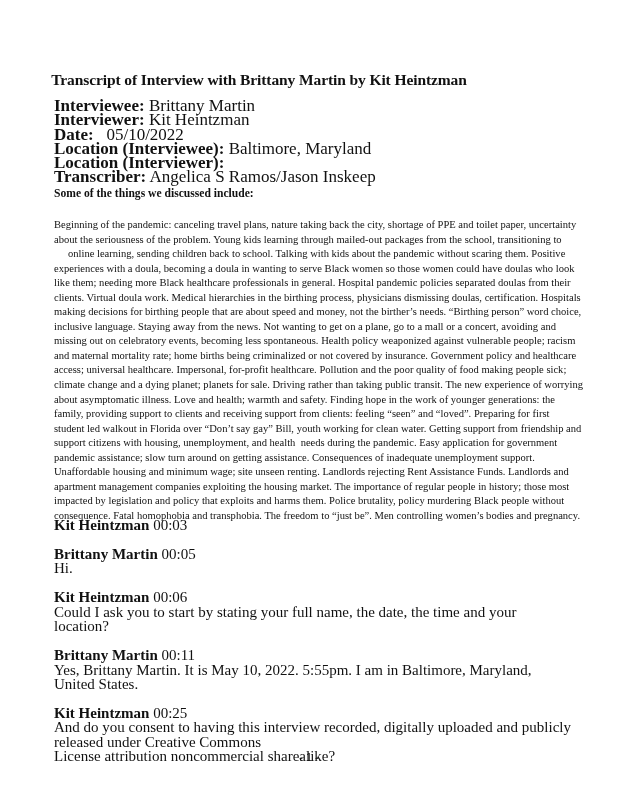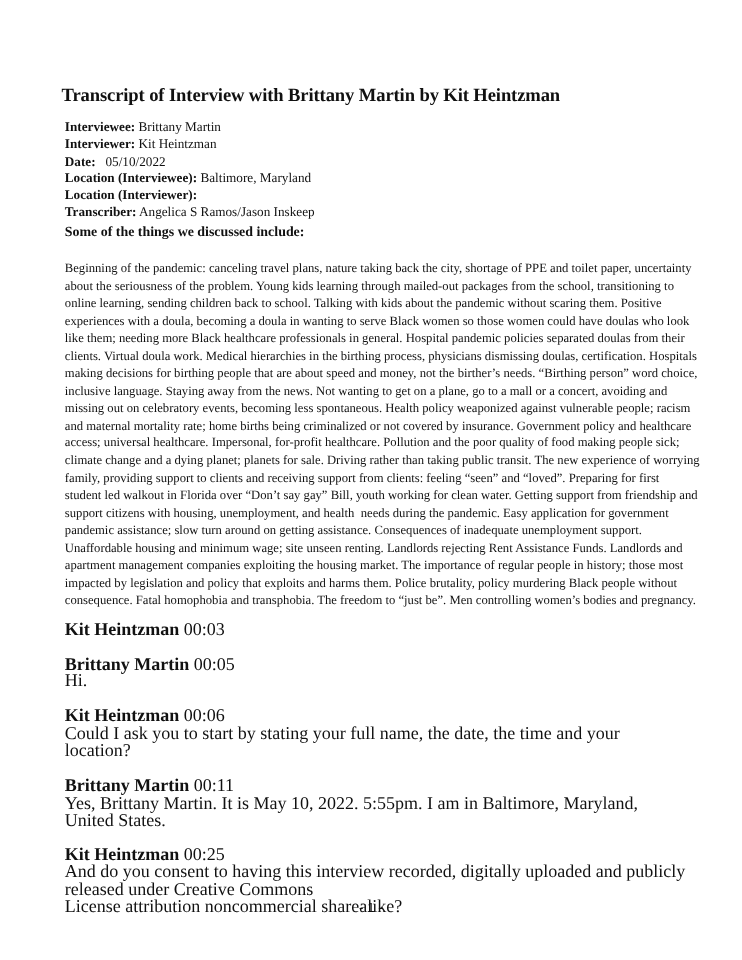--- a/index.html
+++ b/index.html
@@ -1,20 +1,20 @@
 <!DOCTYPE html>
 <html><head>
 <meta charset="utf-8">
 <style>
   html, body { margin: 0; padding: 0; background: #ffffff; }
   body { width: 618px; height: 800px; position: relative; overflow: hidden;
          font-family: "Liberation Serif", "DejaVu Serif", serif; color: #111; }
   .title { position: absolute; top: 71px; left: 0; width: 518px; text-align: center;
            font-weight: bold; font-size: 15.5px; letter-spacing: -0.1px; }
-  .meta { position: absolute; top: 99px; left: 54px; font-size: 11px; line-height: 14.3px; }
+  .meta { position: absolute; top: 99px; left: 54px; font-size: 17px; line-height: 14.3px; }
   .meta b { font-weight: bold; }
   .sec-head { position: absolute; top: 187px; left: 54px; font-weight: bold; font-size: 11.6px; }
   .summary { position: absolute; top: 218px; left: 54px; width: 512px; font-size: 10.55px;
              line-height: 14.55px; text-align: left; }
   .summary span.line { display: block; white-space: nowrap; }
   .entries { position: absolute; top: 518px; left: 54px; width: 520px; font-size: 15px; line-height: 14.4px; }
   .entry { margin-bottom: 14.6px; }
   .speaker { font-weight: bold; }
   .ts { font-weight: normal; }
   .pagenum { position: absolute; top: 751px; left: 0; width: 618px; text-align: center;
@@ -32,30 +32,31 @@
   <div><b>Location (Interviewee):</b> <span>Baltimore, Maryland</span></div>
   <div><b>Location (Interviewer):</b> <span></span></div>
   <div><b>Transcriber:</b> <span>Angelica S Ramos/Jason Inskeep</span></div>
 </div>
 
 <div class="sec-head">Some of the things we discussed include:</div>
 
 <div class="summary" id="summary">
     <span class="line" style="white-space: pre;">Beginning of the pandemic: canceling travel plans, nature taking back the city, shortage of PPE and toilet paper, uncertainty</span>
     <span class="line" style="white-space: pre;">about the seriousness of the problem. Young kids learning through mailed-out packages from the school, transitioning to</span>
-    <span class="line" style="white-space: pre;">online learning, sending children back to school. Talking with kids about the pandemic without scaring them. Positive</span>
+    <span class="line" style="white-space: pre; margin-left: 14px;">online learning, sending children back to school. Talking with kids about the pandemic without scaring them. Positive</span>
     <span class="line" style="white-space: pre;">experiences with a doula, becoming a doula in wanting to serve Black women so those women could have doulas who look</span>
     <span class="line" style="white-space: pre;">like them; needing more Black healthcare professionals in general. Hospital pandemic policies separated doulas from their</span>
     <span class="line" style="white-space: pre;">clients. Virtual doula work. Medical hierarchies in the birthing process, physicians dismissing doulas, certification. Hospitals</span>
     <span class="line" style="white-space: pre;">making decisions for birthing people that are about speed and money, not the birther’s needs. “Birthing person” word choice,</span>
     <span class="line" style="white-space: pre;">inclusive language. Staying away from the news. Not wanting to get on a plane, go to a mall or a concert, avoiding and</span>
     <span class="line" style="white-space: pre;">missing out on celebratory events, becoming less spontaneous. Health policy weaponized against vulnerable people; racism</span>
     <span class="line" style="white-space: pre;">and maternal mortality rate; home births being criminalized or not covered by insurance. Government policy and healthcare</span>
     <span class="line" style="white-space: pre;">access; universal healthcare. Impersonal, for-profit healthcare. Pollution and the poor quality of food making people sick;</span>
     <span class="line" style="white-space: pre;">climate change and a dying planet; planets for sale. Driving rather than taking public transit. The new experience of worrying</span>
+    <span class="line" style="white-space: pre;">about asymptomatic illness. Love and health; warmth and safety. Finding hope in the work of younger generations: the</span>
     <span class="line" style="white-space: pre;">family, providing support to clients and receiving support from clients: feeling “seen” and “loved”. Preparing for first</span>
     <span class="line" style="white-space: pre;">student led walkout in Florida over “Don’t say gay” Bill, youth working for clean water. Getting support from friendship and</span>
     <span class="line" style="white-space: pre;">support citizens with housing, unemployment, and health  needs during the pandemic. Easy application for government</span>
     <span class="line" style="white-space: pre;">pandemic assistance; slow turn around on getting assistance. Consequences of inadequate unemployment support.</span>
     <span class="line" style="white-space: pre;">Unaffordable housing and minimum wage; site unseen renting. Landlords rejecting Rent Assistance Funds. Landlords and</span>
     <span class="line" style="white-space: pre;">apartment management companies exploiting the housing market. The importance of regular people in history; those most</span>
     <span class="line" style="white-space: pre;">impacted by legislation and policy that exploits and harms them. Police brutality, policy murdering Black people without</span>
     <span class="line" style="white-space: pre;">consequence. Fatal homophobia and transphobia. The freedom to “just be”. Men controlling women’s bodies and pregnancy.</span>
   </div>
 

